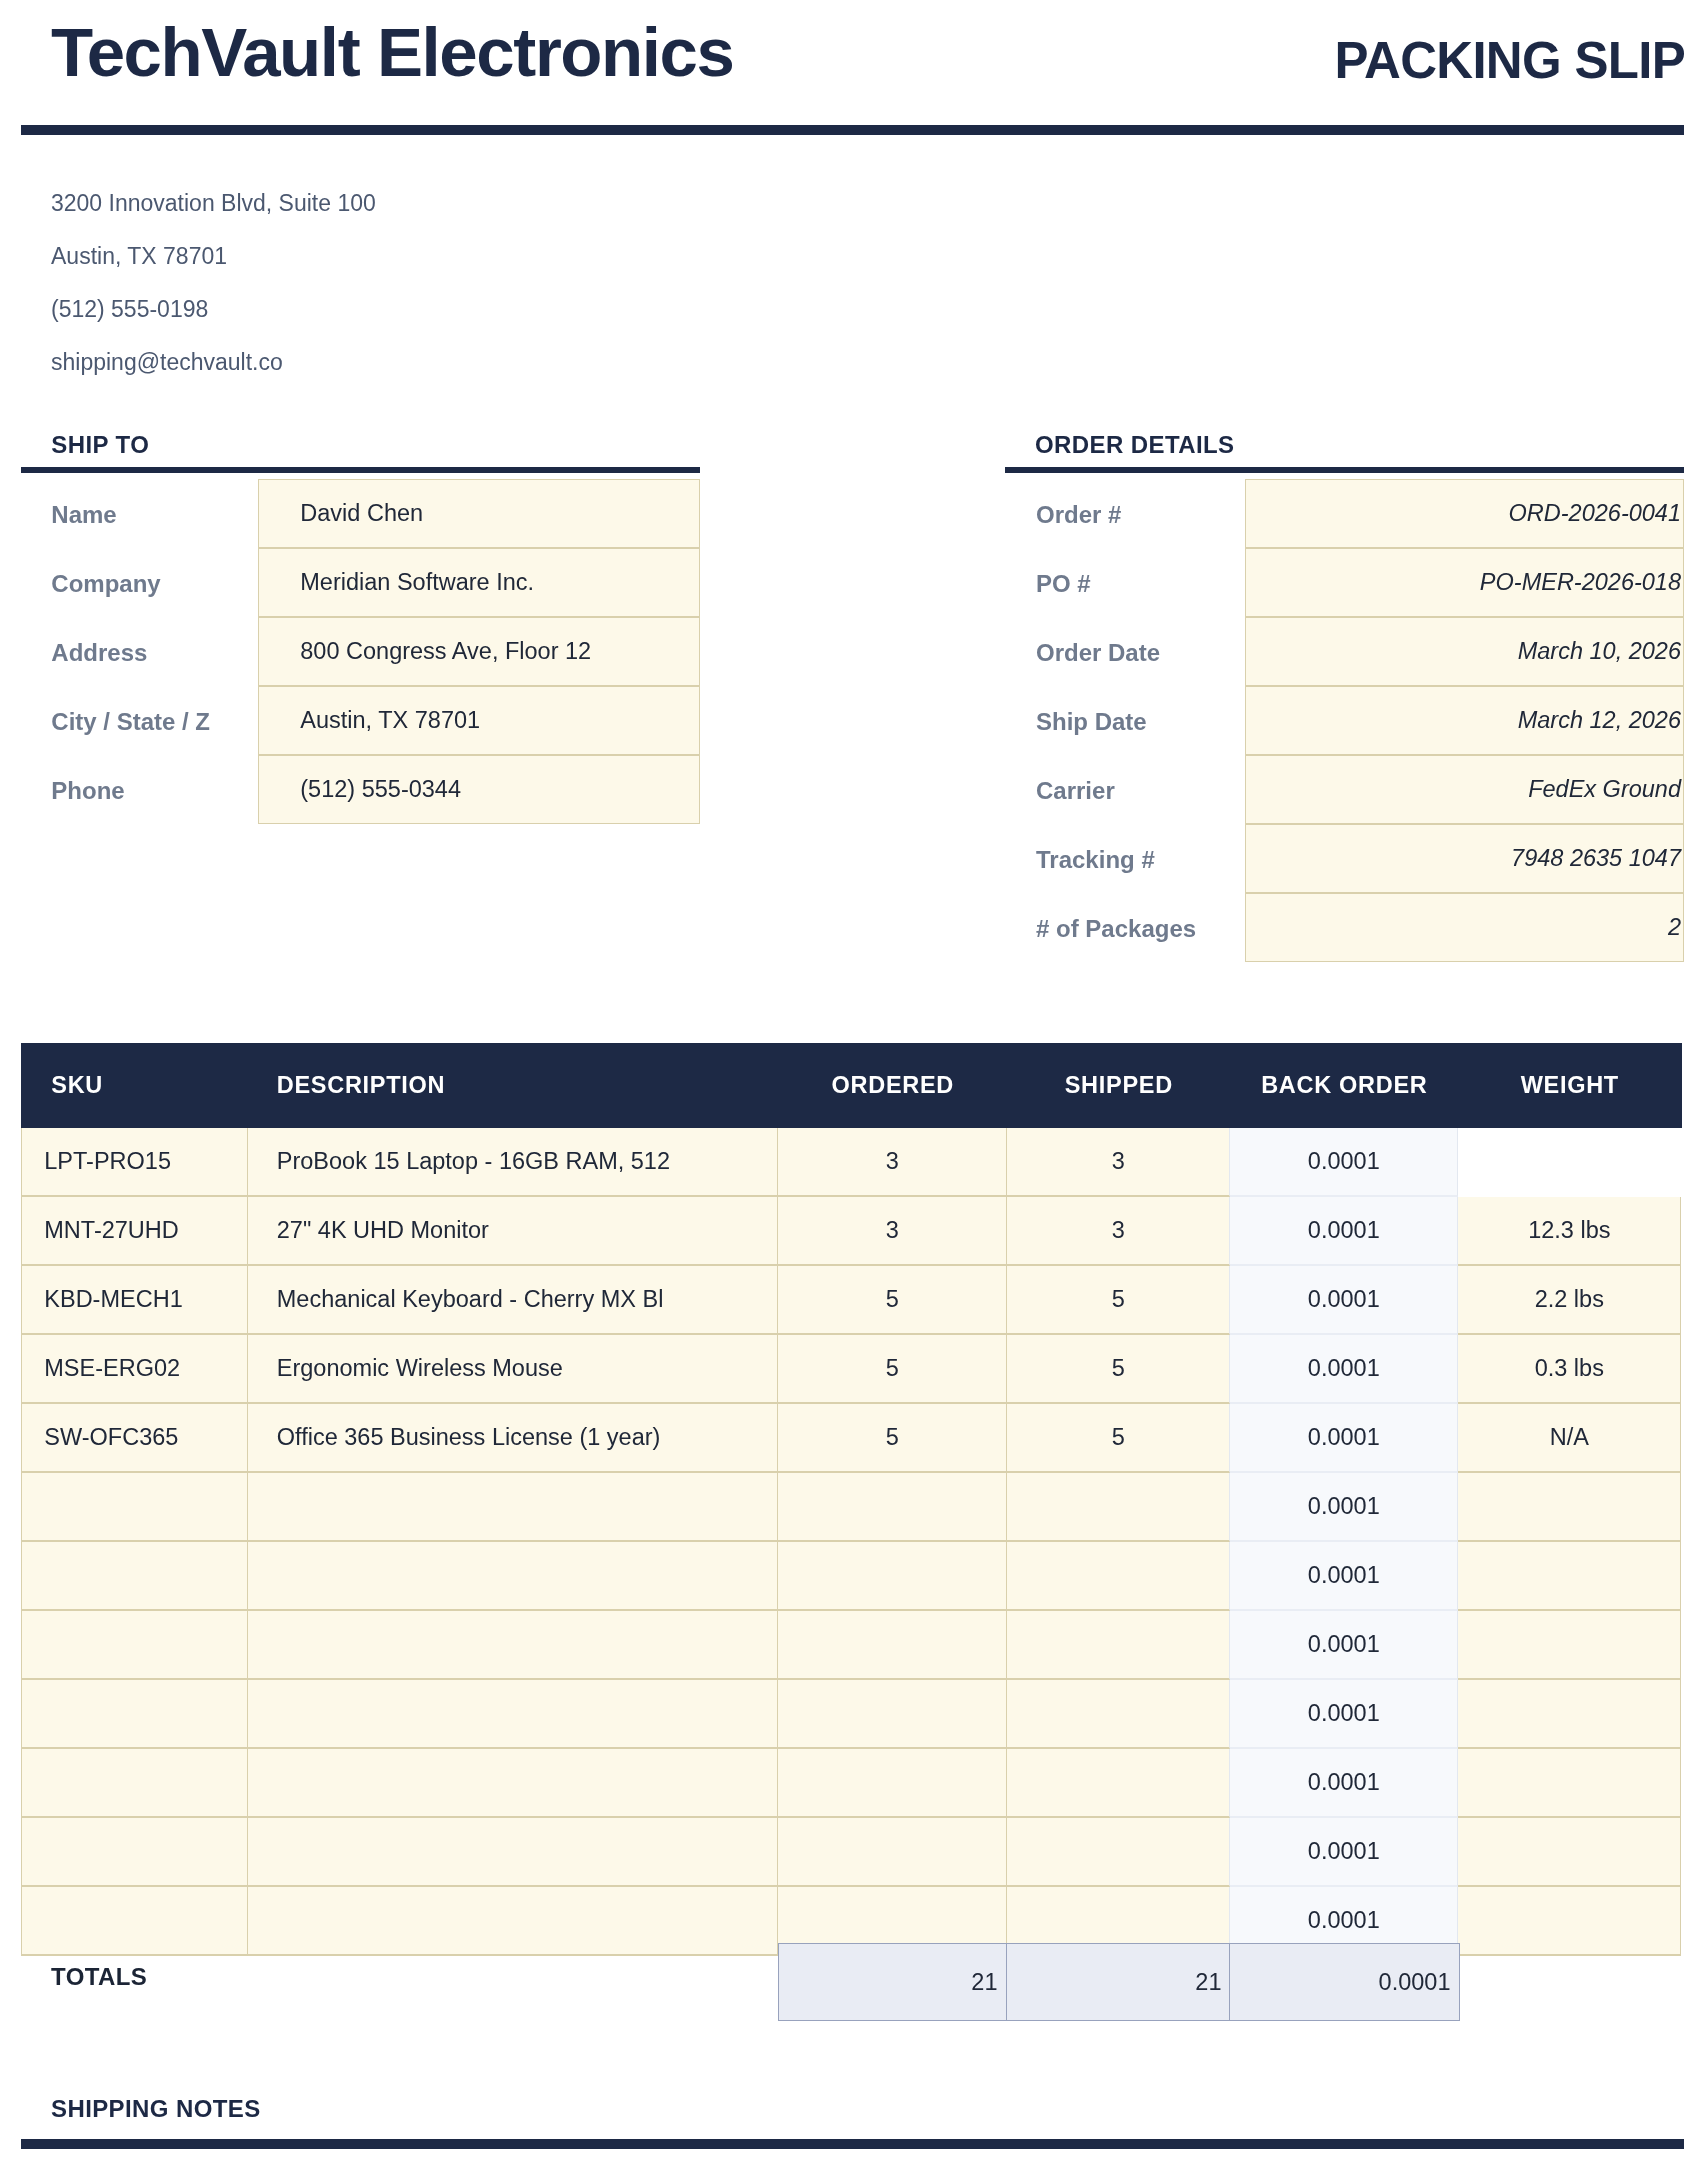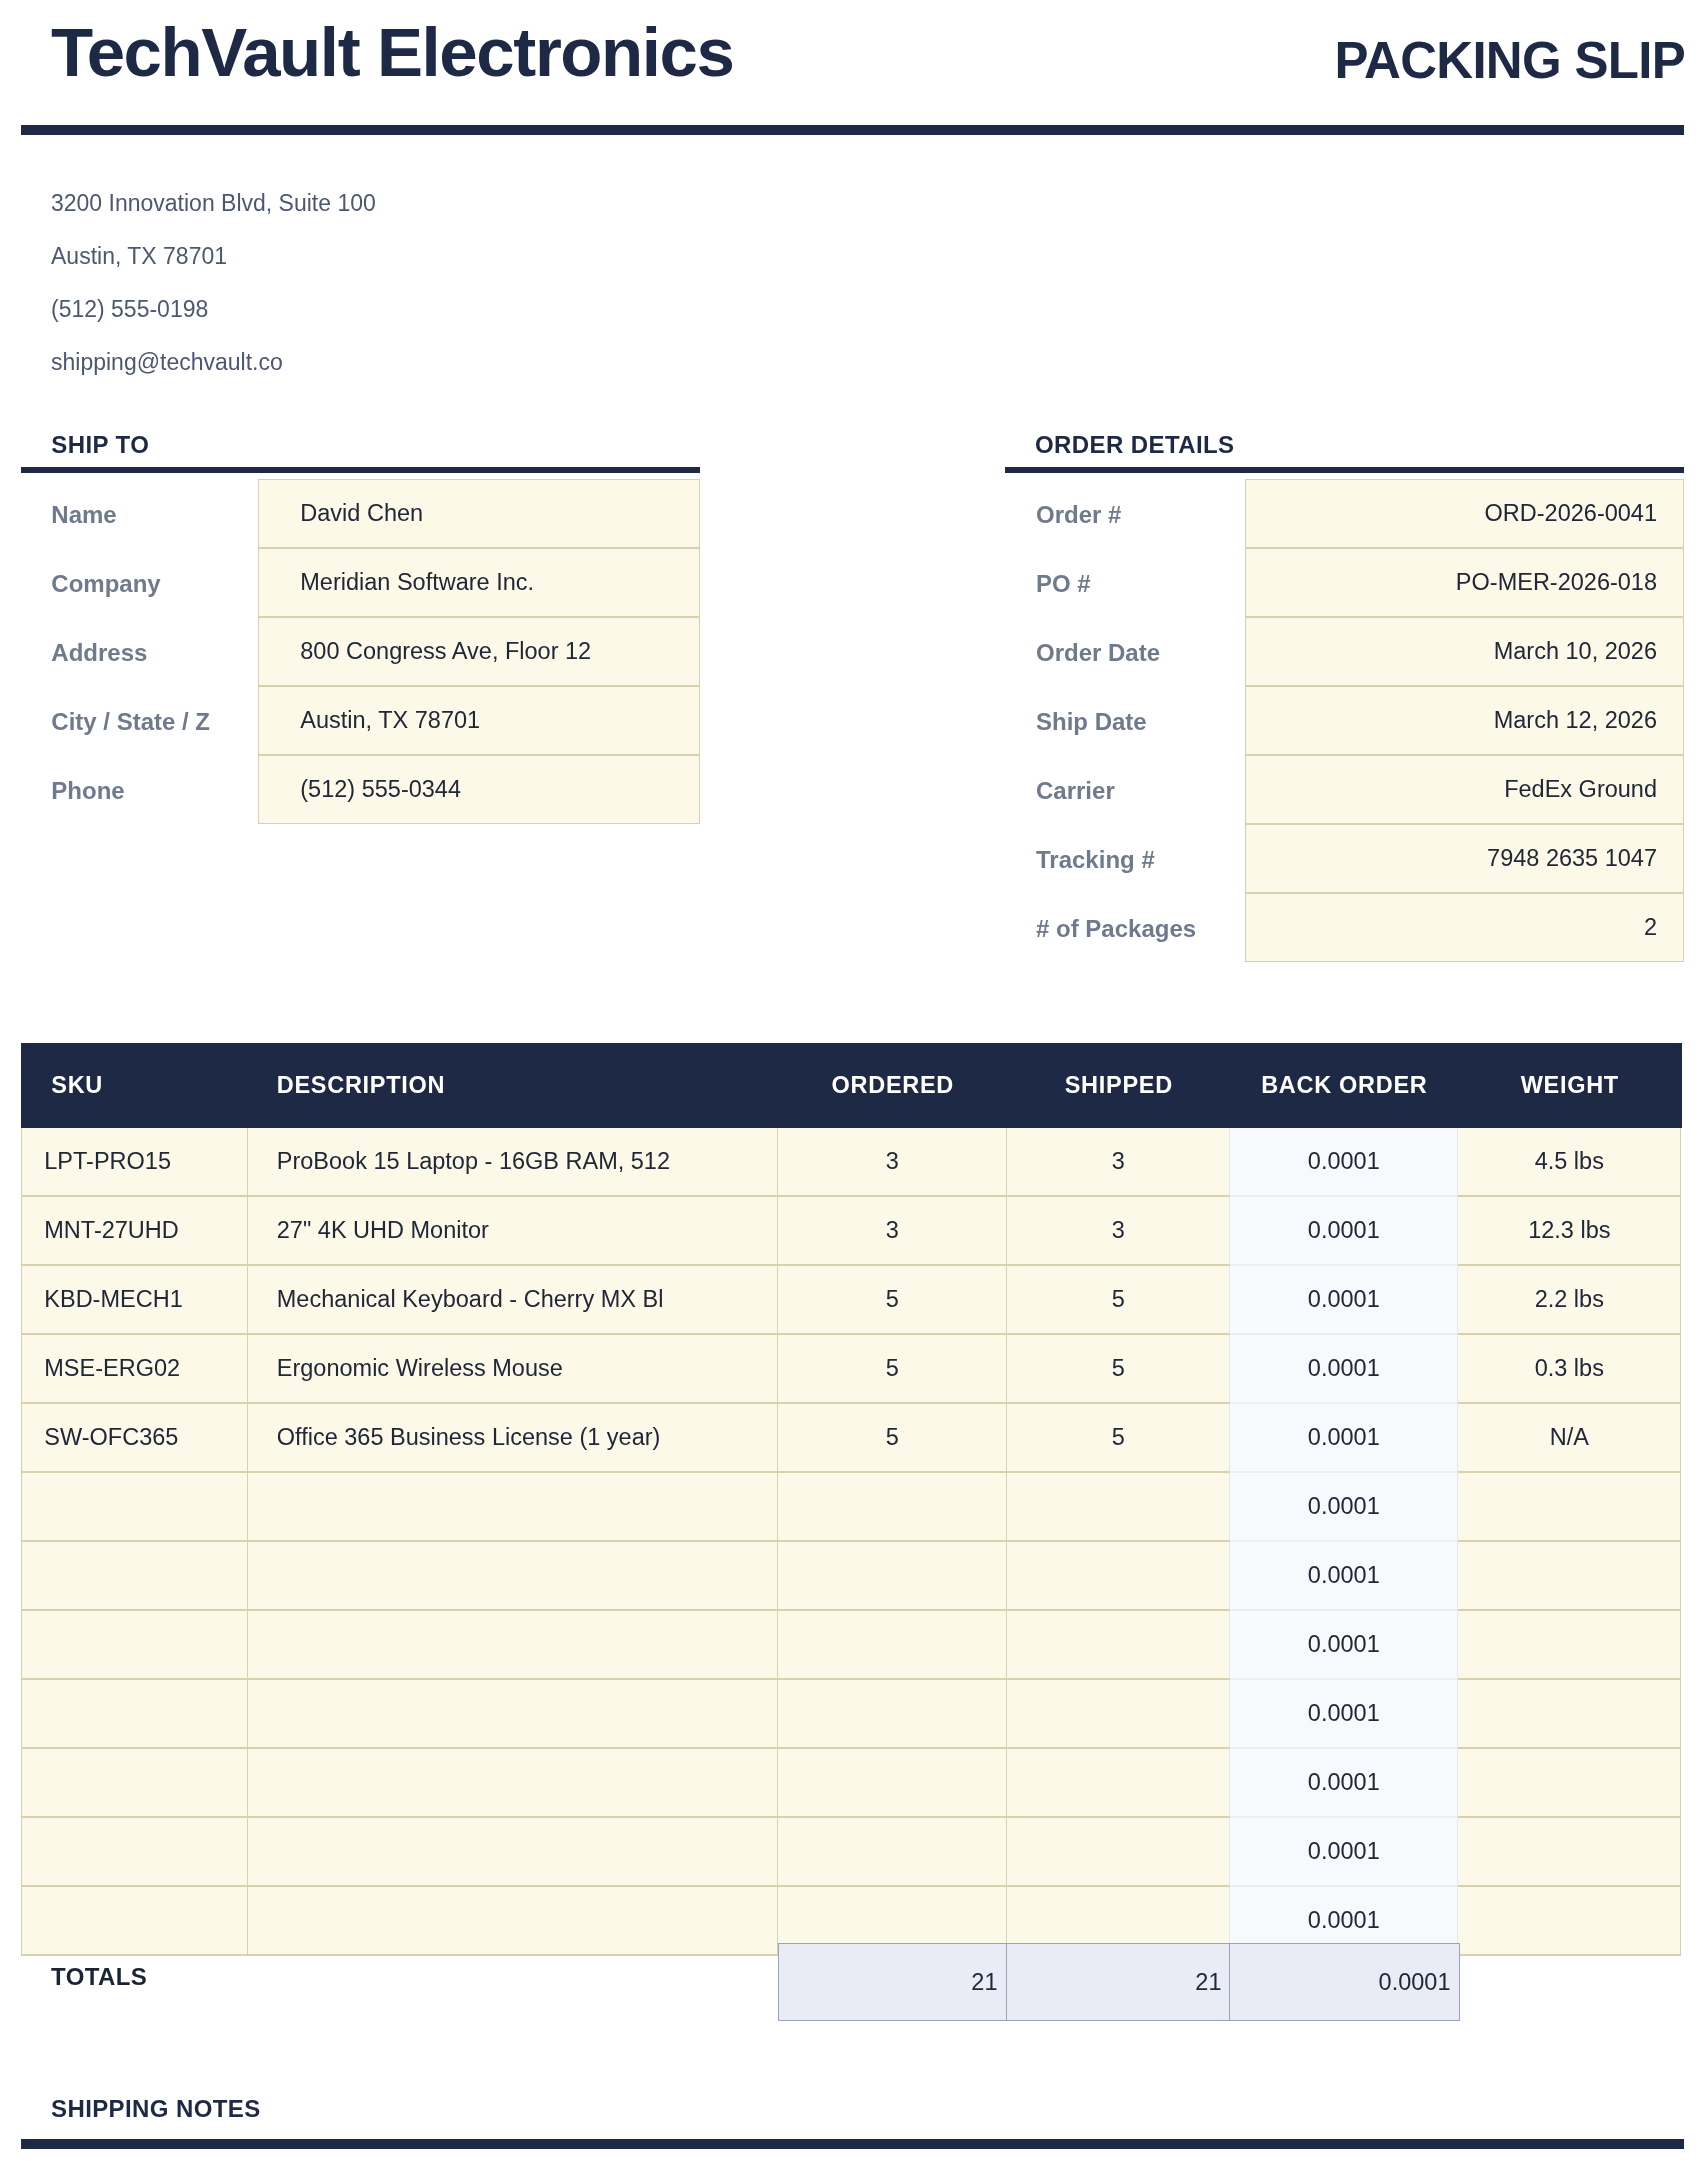--- a/index.html
+++ b/index.html
@@ -37,21 +37,21 @@
     color:var(--navy);letter-spacing:0.4px;white-space:nowrap;}
   .section-rule{height:6.4px;background:var(--navy);margin-bottom:5.7px;}
   .kv-row{position:relative;height:69px;}
   .kv-label{position:absolute;left:30px;bottom:19px;font-size:24px;font-weight:700;color:var(--label);
     white-space:nowrap;max-width:194px;overflow:hidden;}
   .kv-value{position:absolute;top:0;bottom:0;right:0;box-sizing:border-box;
     background:var(--cream);border:1.4px solid var(--tan);
     display:flex;align-items:center;font-size:23.5px;color:var(--text);white-space:nowrap;overflow:hidden;}
   #ship-to .kv-value{left:237px;padding-left:41px;justify-content:flex-start;}
   #order-details .kv-label{left:31px;}
-  #order-details .kv-value{left:240px;padding-right:26px;justify-content:flex-end;}
+  #order-details .kv-value{left:240px;padding-right:2px;justify-content:flex-end;font-style:italic;}
   
   .items-table{position:absolute;left:21.3px;top:1011px;width:1661px;}
   .thead,.trow{display:grid;grid-template-columns:227px 530px 229px 223px 228px 223px;}
   .thead{height:85px;background:var(--navy);margin-top:32px;}
   .th{color:var(--white);font-size:23.5px;font-weight:700;letter-spacing:0.7px;
     display:flex;align-items:center;justify-content:center;white-space:nowrap;}
   .th.c-sku{justify-content:flex-start;padding-left:30px;}
   .th.c-desc{justify-content:flex-start;padding-left:28.5px;}
   .trow{height:69px;}
   .cell{box-sizing:border-box;background:var(--cream);
@@ -180,21 +180,20 @@
       <div class="th c-weight">WEIGHT</div>
     </div>
     <div class="tbody">
 
         <div class="trow">
           <div class="cell c-sku">LPT-PRO15</div>
           <div class="cell c-desc">ProBook 15 Laptop - 16GB RAM, 512</div>
           <div class="cell c-ordered">3</div>
           <div class="cell c-shipped">3</div>
           <div class="cell c-backorder">0.0001</div>
-          <div class="cell c-weight">4.5 lbs</div>
         </div>
 
         <div class="trow">
           <div class="cell c-sku">MNT-27UHD</div>
           <div class="cell c-desc">27" 4K UHD Monitor</div>
           <div class="cell c-ordered">3</div>
           <div class="cell c-shipped">3</div>
           <div class="cell c-backorder">0.0001</div>
           <div class="cell c-weight">12.3 lbs</div>
         </div>

